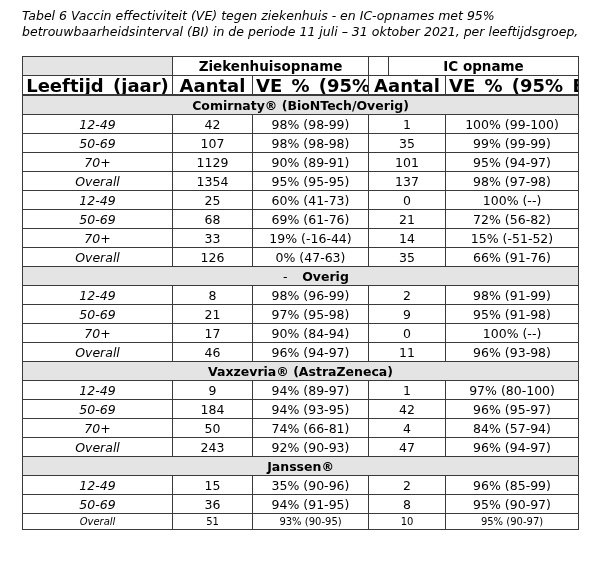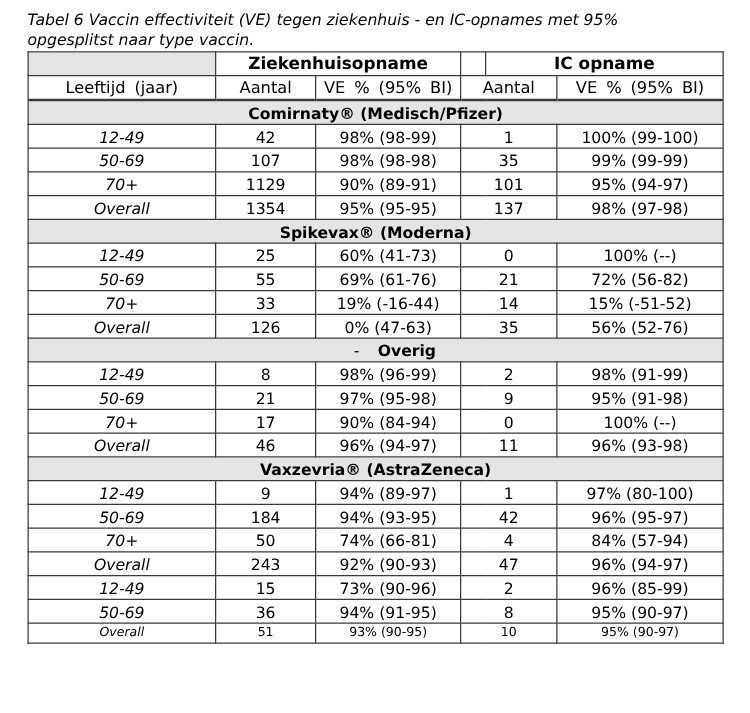--- a/index.html
+++ b/index.html
@@ -2,50 +2,50 @@
 <html><head>
 <meta charset="utf-8">
 <style>
   html,body{margin:0;padding:0;}
   body{
     width:600px;height:570px;overflow:hidden;background:#ffffff;
     font-family:"DejaVu Sans","Liberation Sans",sans-serif;color:#000;
   }
   .page{padding:6px 22px 0 22px;}
   .doc-title{
-    font-style:italic;font-size:12.5px;line-height:15.5px;margin:2px 0 2px 0;
+    font-style:italic;font-size:12.5px;line-height:15.5px;margin:2px 0 17px 0;
   }
   .doc-title div{white-space:nowrap;}
   table.ve-table{
     width:556px;border-collapse:collapse;table-layout:fixed;
   }
   table.ve-table td{
     border:1px solid #3a3a3a;font-size:12.5px;line-height:15px;
     padding:1px 3px;text-align:center;vertical-align:middle;height:16px;
     overflow:hidden;white-space:nowrap;
   }
   tr.group-header-row td{font-weight:bold;font-size:13.5px;}
   tr.group-header-row td.shaded{background:#e4e4e4;}
-  tr.column-header-row td{border-bottom-width:2px;font-size:13px;word-spacing:3px;}
+  tr.column-header-row td{border-bottom-width:2px;font-size:18px;word-spacing:3px;font-weight:bold;}
   td.section{
     background:#e4e4e4;text-align:left;font-weight:bold;font-size:13px;
     padding-left:6px;
   }
   td.section .dash{display:inline-block;margin-left:16px;width:34px;font-weight:normal;}
   td.age{font-style:italic;}
   tr.small-row td{font-size:10px;line-height:12px;height:13px;}
 </style>
 </head>
 <body>
 
 <div class="page">
 
   <div class="doc-title">
     <div>Tabel 6 Vaccin effectiviteit (VE) tegen ziekenhuis - en IC-opnames met 95%</div>
-    <div>opgesplitst naar type vaccin.</div>
+    <div>betrouwbaarheidsinterval (BI) in de periode 11 juli – 31 oktober 2021, per leeftijdsgroep,</div>
   </div>
 
   <table class="ve-table">
     <colgroup>
       <col style="width:150px">
       <col style="width:80px">
       <col style="width:116px">
       <col style="width:20px">
       <col style="width:57px">
       <col style="width:133px">
@@ -60,21 +60,21 @@
       <tr class="column-header-row">
         <td>Leeftijd (jaar)</td>
         <td>Aantal</td>
         <td>VE % (95% BI)</td>
         <td colspan="2">Aantal</td>
         <td>VE % (95% BI)</td>
       </tr>
     </thead>
     <tbody id="table-body">
         <tr>
-          <td colspan="6" class="section">Comirnaty® (Medisch/Pfizer)</td>
+          <td colspan="6" class="section">Comirnaty® (BioNTech/Overig)</td>
         </tr>
         <tr>
           <td colspan="1" class="age">12-49</td>
           <td colspan="1">42</td>
           <td colspan="1">98% (98-99)</td>
           <td colspan="2">1</td>
           <td colspan="1">100% (99-100)</td>
         </tr>
         <tr>
           <td colspan="1" class="age">50-69</td>
@@ -91,49 +91,46 @@
           <td colspan="1">95% (94-97)</td>
         </tr>
         <tr>
           <td colspan="1" class="age">Overall</td>
           <td colspan="1">1354</td>
           <td colspan="1">95% (95-95)</td>
           <td colspan="2">137</td>
           <td colspan="1">98% (97-98)</td>
         </tr>
         <tr>
-          <td colspan="6" class="section">Spikevax® (Moderna)</td>
-        </tr>
-        <tr>
           <td colspan="1" class="age">12-49</td>
           <td colspan="1">25</td>
           <td colspan="1">60% (41-73)</td>
           <td colspan="2">0</td>
           <td colspan="1">100% (--)</td>
         </tr>
         <tr>
           <td colspan="1" class="age">50-69</td>
-          <td colspan="1">55</td>
+          <td colspan="1">68</td>
           <td colspan="1">69% (61-76)</td>
           <td colspan="2">21</td>
           <td colspan="1">72% (56-82)</td>
         </tr>
         <tr>
           <td colspan="1" class="age">70+</td>
           <td colspan="1">33</td>
           <td colspan="1">19% (-16-44)</td>
           <td colspan="2">14</td>
           <td colspan="1">15% (-51-52)</td>
         </tr>
         <tr>
           <td colspan="1" class="age">Overall</td>
           <td colspan="1">126</td>
           <td colspan="1">0% (47-63)</td>
           <td colspan="2">35</td>
-          <td colspan="1">56% (52-76)</td>
+          <td colspan="1">66% (91-76)</td>
         </tr>
         <tr>
           <td colspan="6" class="section"><span class="dash">-</span><span>Overig</span></td>
         </tr>
         <tr>
           <td colspan="1" class="age">12-49</td>
           <td colspan="1">8</td>
           <td colspan="1">98% (96-99)</td>
           <td colspan="2">2</td>
           <td colspan="1">98% (91-99)</td>
@@ -184,23 +181,26 @@
           <td colspan="1">84% (57-94)</td>
         </tr>
         <tr>
           <td colspan="1" class="age">Overall</td>
           <td colspan="1">243</td>
           <td colspan="1">92% (90-93)</td>
           <td colspan="2">47</td>
           <td colspan="1">96% (94-97)</td>
         </tr>
         <tr>
+          <td colspan="6" class="section">Janssen®</td>
+        </tr>
+        <tr>
           <td colspan="1" class="age">12-49</td>
           <td colspan="1">15</td>
-          <td colspan="1">73% (90-96)</td>
+          <td colspan="1">35% (90-96)</td>
           <td colspan="2">2</td>
           <td colspan="1">96% (85-99)</td>
         </tr>
         <tr>
           <td colspan="1" class="age">50-69</td>
           <td colspan="1">36</td>
           <td colspan="1">94% (91-95)</td>
           <td colspan="2">8</td>
           <td colspan="1">95% (90-97)</td>
         </tr>

